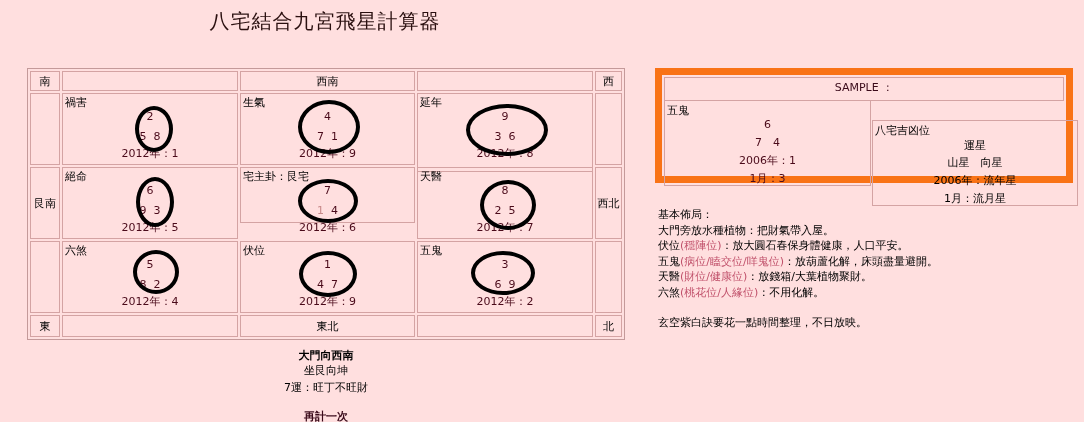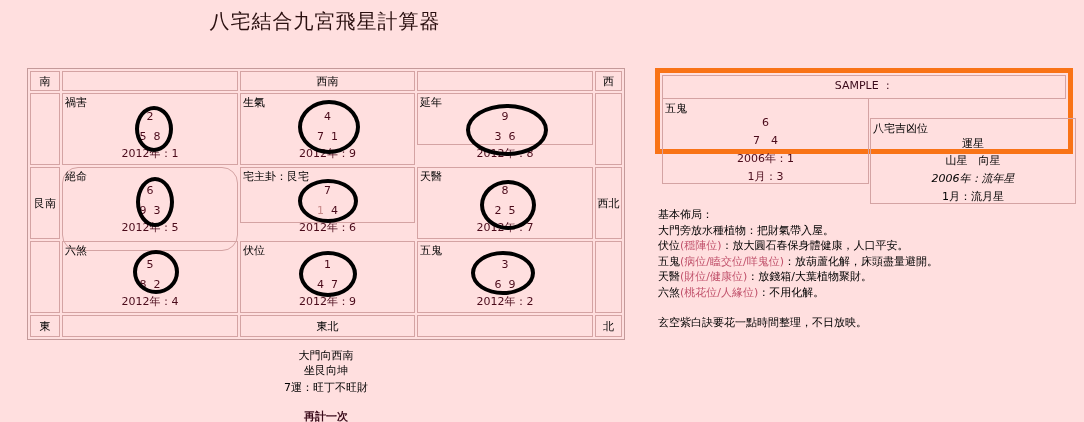--- a/index.html
+++ b/index.html
@@ -37,22 +37,22 @@
     position: absolute; border: 4px solid #000; border-radius: 50%;
     box-sizing: border-box; pointer-events: none;
   }
   .faint { color: #c88a8a; }
 
   .below { position: absolute; left: 27px; width: 598px; text-align: center; font-size: 11px; }
   .recalc { font-weight: bold; color: #3a0a1a; cursor: pointer; }
 
   
   .sample {
-    position: absolute; left: 655px; top: 68px; width: 418px; height: 86px;
-    border: 5px solid #f97316; box-sizing: border-box;
+    position: absolute; left: 655px; top: 68px; width: 418px; height: 115px;
+    border: 7px solid #f97316; box-sizing: border-box;
   }
   .sample .hdr {
     position: absolute; left: 2px; right: 2px; top: 2px; height: 22px;
     border: 1px solid #d4a3a3; text-align: center; font-size: 11px; line-height: 20px; color: #3a0a1a;
   }
   .sample .col {
     position: absolute; top: 25px; height: 86px; border: 1px solid #d4a3a3; box-sizing: border-box; font-size: 11px;
   }
   .sample .col .lbl { position: absolute; left: 2px; top: 2px; }
   .sample .col .line { position: absolute; left: 0; right: 0; text-align: center; }
@@ -86,29 +86,29 @@
     <div class="year">2012年：1</div>
     <div class="ring" style="left:72px;top:12px;width:38px;height:46px;"></div>
   </div>
   <div class="cell" style="left:212px;top:24px;width:175px;height:72px;">
     <div class="palace-label">生氣</div>
     <div class="stars s-top">4</div>
     <div class="stars s-bot"><span>7</span><span>1</span></div>
     <div class="year">2012年：9</div>
     <div class="ring" style="left:57px;top:6px;width:62px;height:54px;"></div>
   </div>
-  <div class="cell" style="left:389px;top:24px;width:176px;height:52px;">
+  <div class="cell" style="left:389px;top:24px;width:176px;height:79px;">
     <div class="palace-label">延年</div>
     <div class="stars s-top">9</div>
     <div class="stars s-bot"><span>3</span><span>6</span></div>
     <div class="year">2012年：8</div>
     <div class="ring" style="left:48px;top:10px;width:82px;height:52px;"></div>
   </div>
 
-  <div class="cell" style="left:34px;top:98px;width:176px;height:84px;border-radius:16px;">
+  <div class="cell" style="left:34px;top:98px;width:176px;height:72px;">
     <div class="palace-label">絕命</div>
     <div class="stars s-top">6</div>
     <div class="stars s-bot"><span>9</span><span>3</span></div>
     <div class="year">2012年：5</div>
     <div class="ring" style="left:73px;top:9px;width:38px;height:50px;"></div>
   </div>
   <div class="cell" style="left:212px;top:98px;width:175px;height:56px;">
     <div class="palace-label">宅主卦：艮宅</div>
     <div class="stars s-top">7</div>
     <div class="stars s-bot"><span class="faint">1</span><span>4</span></div>
@@ -145,39 +145,39 @@
     <div class="ring" style="left:53px;top:9px;width:64px;height:44px;"></div>
   </div>
 
   <div class="cell dir" style="left:2px;top:246px;width:30px;height:22px;">東</div>
   <div class="cell" style="left:34px;top:246px;width:176px;height:22px;"></div>
   <div class="cell dir" style="left:212px;top:246px;width:175px;height:22px;">東北</div>
   <div class="cell" style="left:389px;top:246px;width:176px;height:22px;"></div>
   <div class="cell dir" style="left:567px;top:246px;width:27px;height:22px;">北</div>
 </div>
 
-<div class="below" style="top:348px;">大門向西南</div>
+<div class="below" style="top:348px;font-weight:bold;">大門向西南</div>
 <div class="below" style="top:363px;">坐艮向坤</div>
 <div class="below" style="top:380px;">7運：旺丁不旺財</div>
 <div class="below" style="top:409px;"><span class="recalc">再計一次</span></div>
 
 <div class="sample">
   <div class="hdr">SAMPLE ：</div>
   <div class="col" style="left:2px;width:207px;">
     <div class="lbl">五鬼</div>
     <div class="line" style="top:17px;color:#4a0a1a;">6</div>
     <div class="line" style="top:34px;color:#4a0a1a;white-space:pre;">7　4</div>
     <div class="line" style="top:52px;color:#4a0a1a;">2006年：1</div>
     <div class="line" style="top:70px;color:#4a0a1a;">1月：3</div>
   </div>
   <div class="col" style="left:210px;width:206px;margin-top:20px;">
     <div class="lbl">八宅吉凶位</div>
     <div class="line" style="top:17px;">運星</div>
     <div class="line" style="top:34px;white-space:pre;">山星　向星</div>
-    <div class="line" style="top:52px;font-style:italic;">2006年：流年星</div>
+    <div class="line" style="top:52px;">2006年：流年星</div>
     <div class="line" style="top:70px;">1月：流月星</div>
   </div>
 </div>
 
 <div class="notes">
   <div>基本佈局：</div>
   <div><span>大門旁放水種植物：把財氣帶入屋。</span></div>
   <div><span>伏位</span><span class="paren">(穩陣位)</span><span>：放大圓石春保身體健康，人口平安。</span></div>
   <div><span>五鬼</span><span class="paren">(病位/瞌交位/咩鬼位)</span><span>：放葫蘆化解，床頭盡量避開。</span></div>
   <div><span>天醫</span><span class="paren">(財位/健康位)</span><span>：放錢箱/大葉植物聚財。</span></div>

